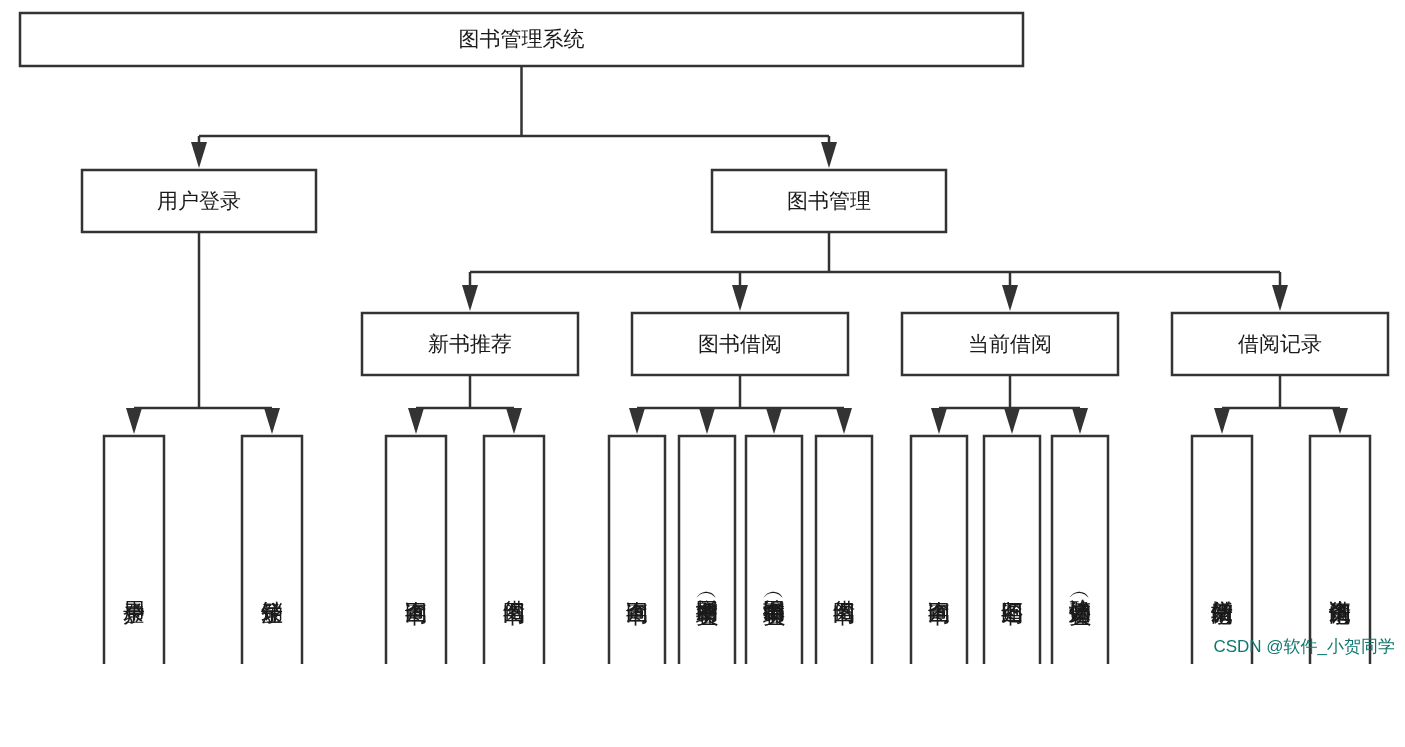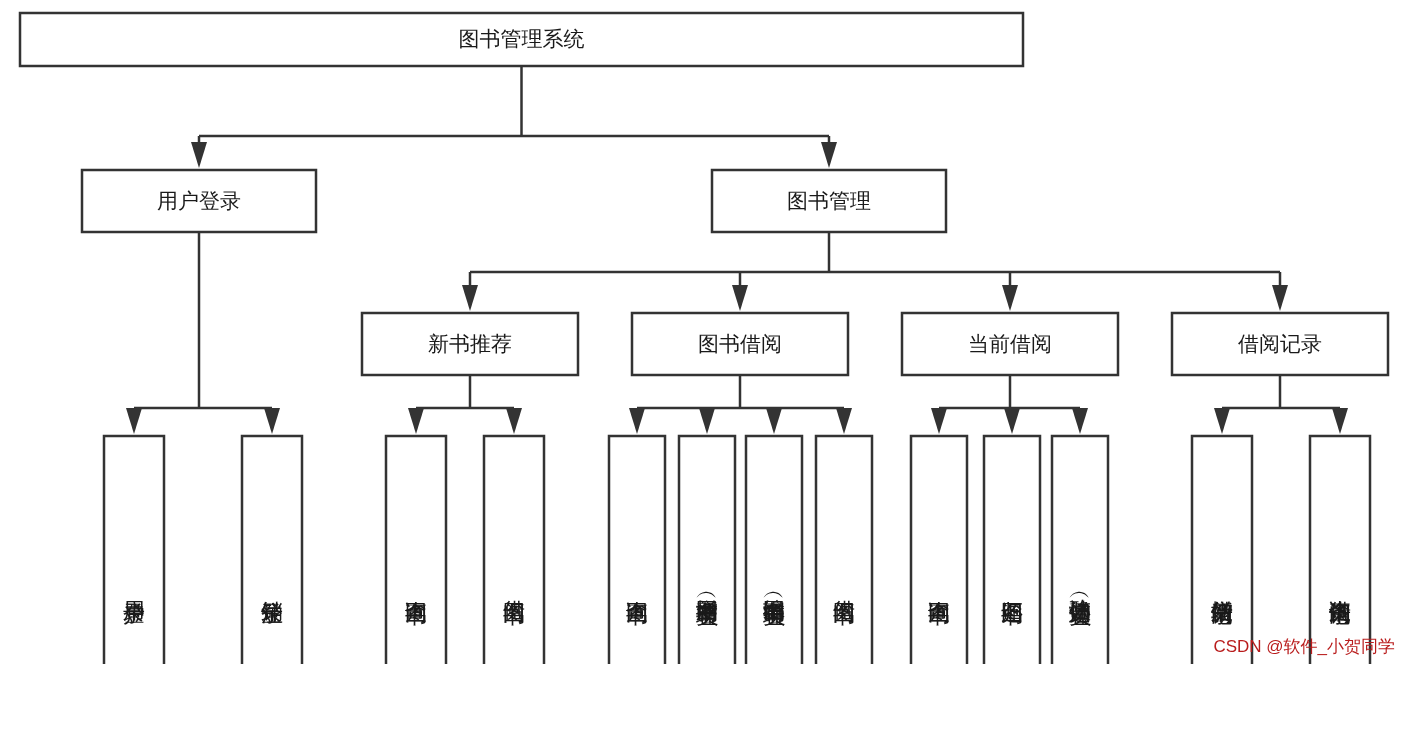--- a/index.html
+++ b/index.html
@@ -62,21 +62,21 @@
     color: #1a1a1a;
     letter-spacing: 1px;
     white-space: nowrap;
   }
   .watermark {
     position: absolute;
     right: 10px;
     bottom: 6px;
     font-family: "Liberation Sans", "DejaVu Sans", sans-serif;
     font-size: 17px;
-    color: #b91c1c;
+    color: #0f766e;
     white-space: nowrap;
     pointer-events: none;
   }
 </style>
 </head>
 <body>
 
 <div id="diagram-root">
 
   <svg id="tree-canvas" viewBox="0 0 1405 747">

